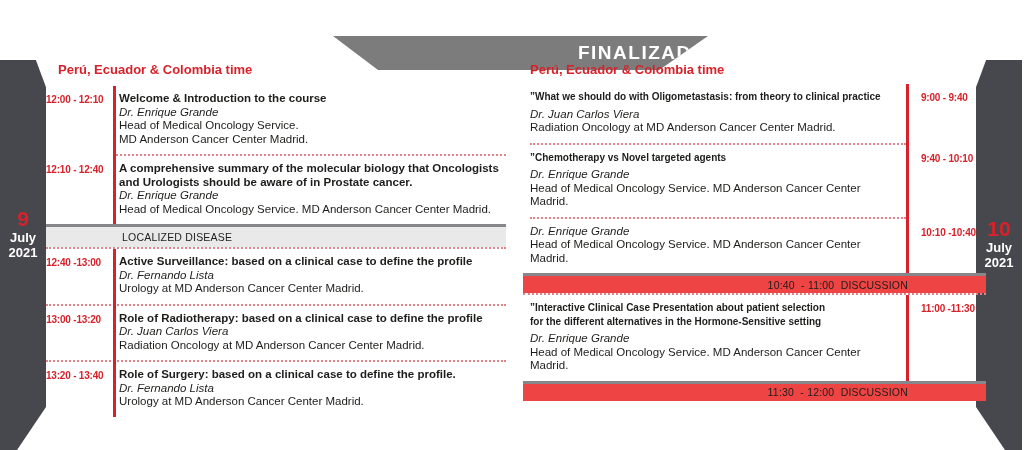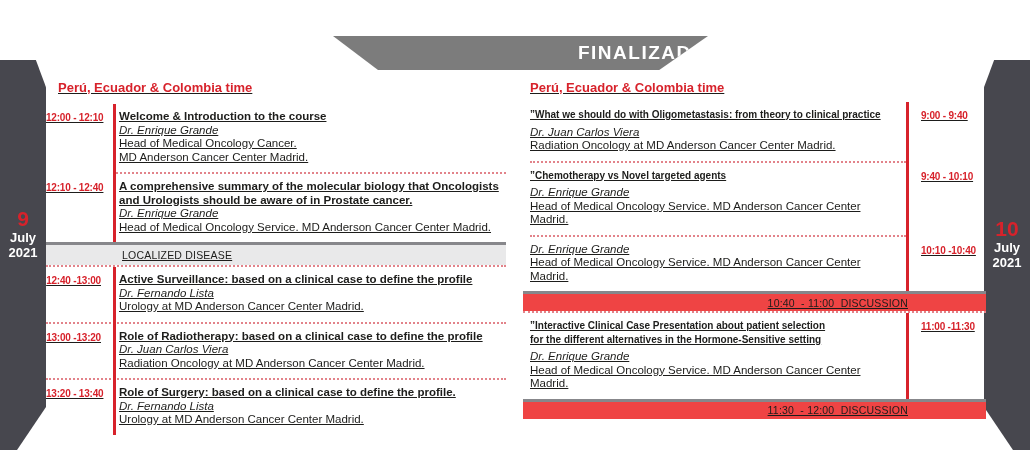--- a/index.html
+++ b/index.html
@@ -10,27 +10,27 @@
   
   .banner{
     position:absolute;left:333px;top:36px;width:375px;height:34px;background:#7c7c7c;
     clip-path:polygon(0 0,100% 0,87% 100%,12% 100%);
     display:flex;align-items:center;justify-content:flex-end;
   }
   .banner span{color:#ffffff;font-weight:bold;font-size:19px;letter-spacing:1.5px;}
   
   .band{position:absolute;top:60px;width:46px;height:390px;background:#47474e;text-align:center;}
   .band-left{left:0;clip-path:polygon(0 0,78% 0,100% 7%,100% 89%,37% 100%,0 100%);}
-  .band-right{right:0;clip-path:polygon(22% 0,100% 0,100% 100%,63% 100%,0 89%,0 7%);}
+  .band-right{right:8px;clip-path:polygon(22% 0,100% 0,100% 100%,63% 100%,0 89%,0 7%);}
   .band .day{font-size:21px;font-weight:bold;color:#d7222b;line-height:22px;}
   .band .month,.band .year{font-size:13px;font-weight:bold;color:#ffffff;line-height:15px;}
   .band-left .date{margin-top:148px;}
   .band-right .date{margin-top:158px;}
   
-  .col{position:absolute;top:80px;text-decoration:underline;}
+  .col{position:absolute;top:62px;}
   .col-left{left:46px;width:460px;}
   .col-right{left:530px;width:456px;}
   .tz-header{font-size:13px;font-weight:bold;color:#d7222b;line-height:16px;margin-bottom:8px;}
   .col-left .tz-header{margin-left:12px;}
   .col-right .tz-header{margin-bottom:6px;}
   .subhead{font-size:12.5px;font-weight:bold;color:#d7222b;line-height:13.5px;margin-bottom:8px;}
   .block{position:relative;}
   .vbar{position:absolute;width:3px;background:#d7222b;top:0;bottom:0;}
   .col-left .vbar{left:67px;}
   .col-right .vbar{left:376px;}
@@ -82,21 +82,21 @@
     <div class="tz-header">Perú, Ecuador &amp; Colombia time</div>
 
     <div class="block">
       <div class="vbar"></div>
 
       <div class="item">
         <div class="time">12:00 - 12:10</div>
         <div class="content">
           <div class="title">Welcome &amp; Introduction to the course</div>
           <div class="speaker">Dr. Enrique Grande</div>
-          <div class="desc">Head of Medical Oncology Cancer.</div>
+          <div class="desc">Head of Medical Oncology Service.</div>
           <div class="desc">MD Anderson Cancer Center Madrid.</div>
         </div>
       </div>
 
       <div class="sep sep-indent"></div>
 
       <div class="item">
         <div class="time">12:10 - 12:40</div>
         <div class="content">
           <div class="title">A comprehensive summary of the molecular biology that Oncologists

